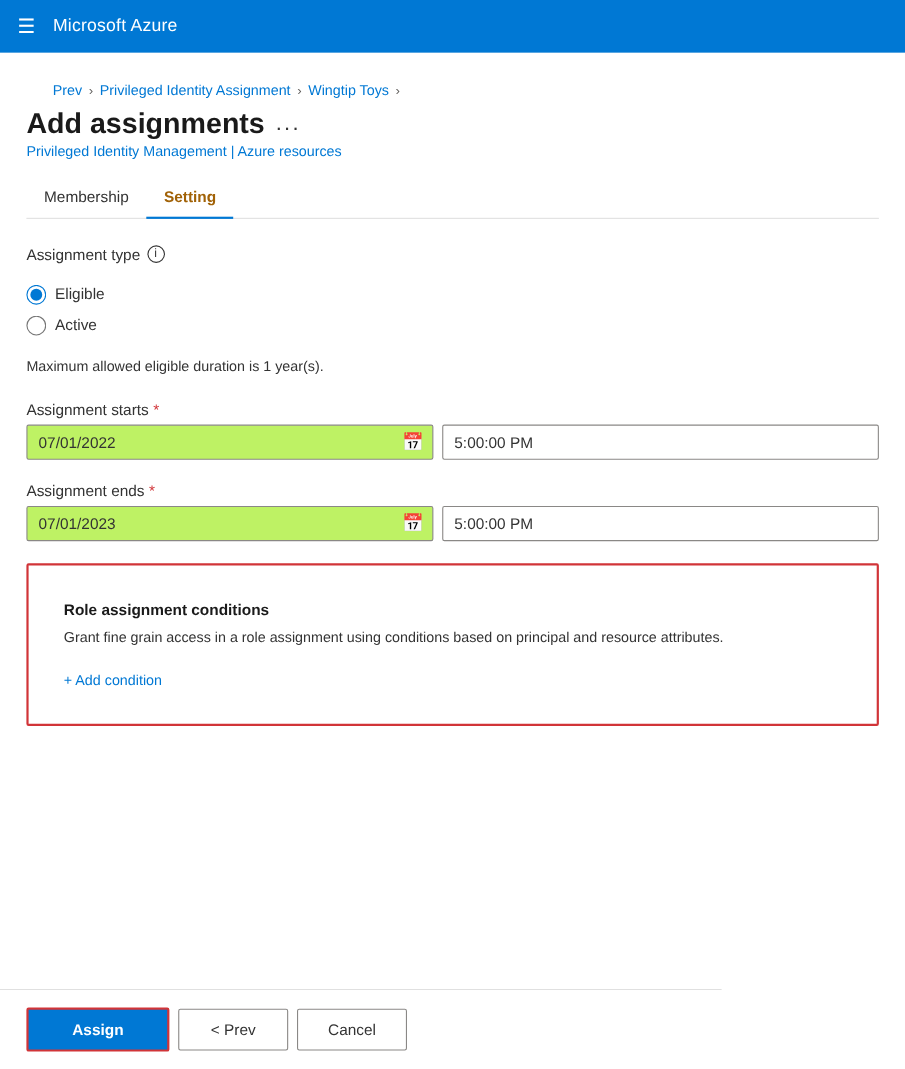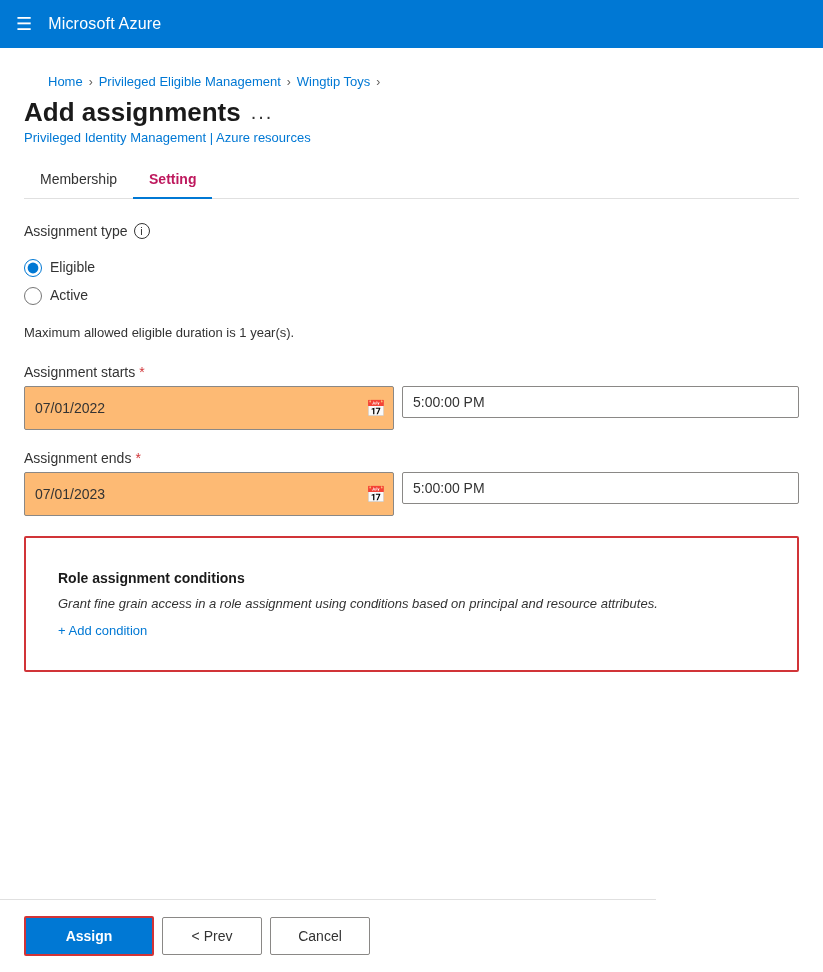--- a/index.html
+++ b/index.html
@@ -83,21 +83,21 @@
       padding: 10px 16px;
       cursor: pointer;
       font-size: 14px;
       color: #333;
       border-bottom: 2px solid transparent;
       margin-bottom: -1px;
     }
     .tab.active {
       font-weight: 600;
       border-bottom: 2px solid #0078d4;
-      color: #be185d;
+      color: #a16207;
     }
 
     
     .form-section { margin-bottom: 20px; }
 
     .form-label-row {
       display: flex;
       align-items: center;
       gap: 6px;
       margin-bottom: 20px;
@@ -159,23 +159,23 @@
       flex: 0 0 370px;
       position: relative;
     }
     .date-input {
       width: 100%;
       padding: 6px 36px 6px 10px;
       border: 1px solid #8a8886;
       border-radius: 2px;
       font-size: 14px;
       color: #333;
-      background: #fdba74;
+      background: #bef264;
       outline: none;
-      height: 44px;
+      height: 32px;
     }
     .calendar-icon {
       position: absolute;
       right: 8px;
       top: 50%;
       transform: translateY(-50%);
       color: #605e5c;
       cursor: pointer;
       font-size: 16px;
     }
@@ -201,23 +201,22 @@
     }
     .conditions-title {
       font-weight: 700;
       font-size: 14px;
       color: #1a1a1a;
       margin-bottom: 8px;
     }
     .conditions-description {
       font-size: 13px;
       color: #333;
-      margin-bottom: 8px;
+      margin-bottom: 20px;
       line-height: 1.5;
-      font-style: italic;
     }
     .add-condition-link {
       color: #0078d4;
       font-size: 13px;
       cursor: pointer;
       text-decoration: none;
     }
 
     
     .footer-buttons {
@@ -268,23 +267,23 @@
 <body>
 
 <div class="topbar">
   <span class="topbar-menu-icon">☰</span>
   <span class="topbar-title">Microsoft Azure</span>
 </div>
 
 <div class="main-content">
 
   <div class="breadcrumb">
-    <a>Home</a>
+    <a>Prev</a>
     <span class="breadcrumb-separator">›</span>
-    <a>Privileged Eligible Management</a>
+    <a>Privileged Identity Assignment</a>
     <span class="breadcrumb-separator">›</span>
     <a>Wingtip Toys</a>
     <span class="breadcrumb-separator">›</span>
   </div>
 
   <div class="page-title-row">
     <h1 class="page-title">Add assignments</h1>
     <span class="page-title-dots">...</span>
   </div>
   <div class="page-subtitle">Privileged Identity Management | Azure resources</div>

